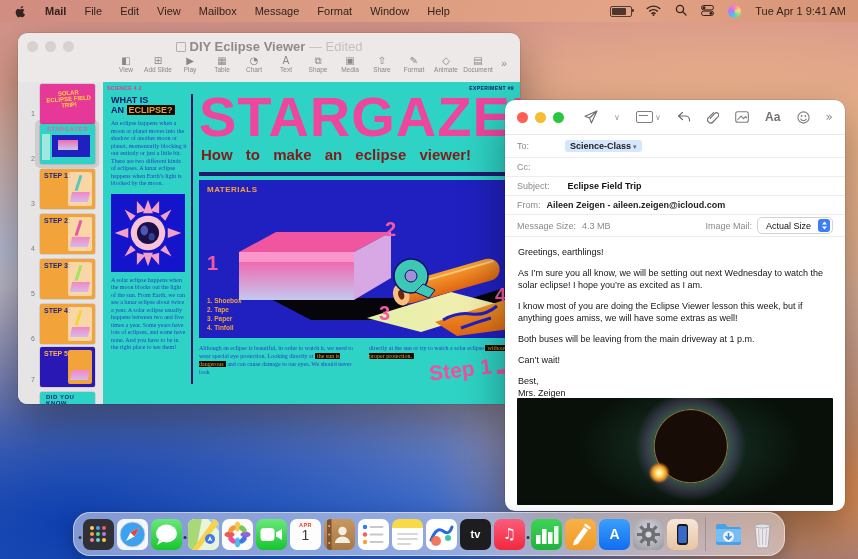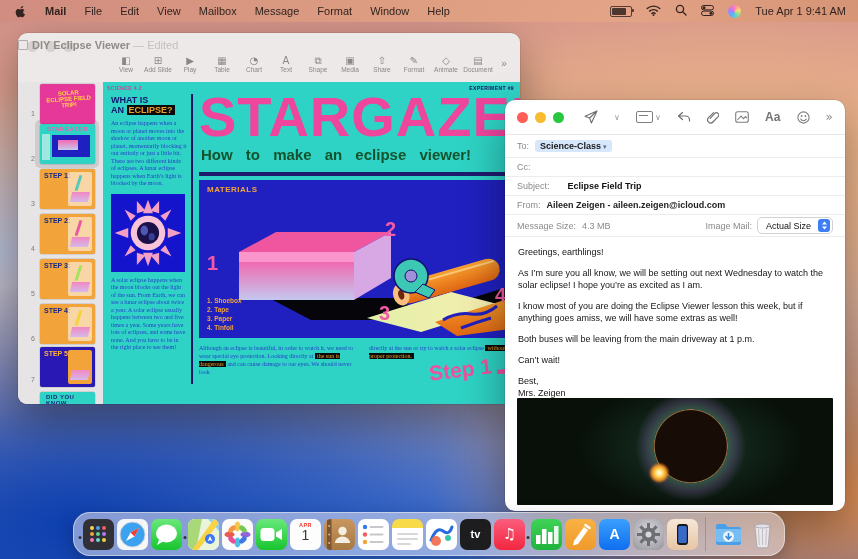--- a/index.html
+++ b/index.html
@@ -28,21 +28,21 @@
   .siri-dot{width:13px;height:13px;border-radius:50%;background:conic-gradient(#ff7ab8,#ffd76a,#6ee0a8,#5ab0ff,#b07aff,#ff7ab8);}
   .clock{font-size:11px;}
   
   .window{position:absolute;border-radius:9px;overflow:hidden;box-shadow:0 18px 45px rgba(0,0,0,.38),0 0 0 0.5px rgba(0,0,0,.15);}
   .tl{width:11px;height:11px;border-radius:50%;display:inline-block;}
   
   #keynote{left:18px;top:33px;width:502px;height:371px;background:#ece9e8;z-index:10;}
   .kn-titlebar{height:22px;display:flex;align-items:center;padding:0 9px;position:relative;}
   .kn-tls{display:flex;gap:7px;margin-top:4px;}
   .kn-tls .tl{background:#d7d2cf;}
-  .kn-title{position:absolute;left:0;right:0;top:6px;text-align:left;font-size:11px;color:#8f8b89;font-weight:bold;}
+  .kn-title{position:absolute;left:0;right:0;top:6px;text-align:center;font-size:13px;color:#8f8b89;font-weight:bold;}
   .kn-title .doc-ic{display:inline-block;width:8px;height:8px;border:1px solid #b2aeac;border-radius:1px;margin-right:4px;vertical-align:-1px;}
   .kn-title .edited{font-weight:normal;color:#c4c0be;}
   .kn-toolbar{height:28px;display:flex;align-items:flex-start;padding:0 6px 0 92px;}
   .kn-tool{flex:1;display:flex;flex-direction:column;align-items:center;gap:0px;color:#7d7a78;}
   .kn-tool .glyph{font-family:"DejaVu Sans",sans-serif;font-size:10px;line-height:11px;color:#8a8785;}
   .kn-tool .lbl{font-size:6.5px;color:#8a8785;white-space:nowrap;}
   .kn-ovf{width:20px;text-align:center;color:#8a8785;font-size:10px;padding-top:3px;}
   .kn-content{position:absolute;left:0;top:49px;right:0;bottom:0;display:flex;}
   .kn-sidebar{width:85px;background:#e7e4e5;position:relative;flex:none;}
   .sel-bg{position:absolute;left:17px;top:38px;width:64px;height:48px;background:#cfcccd;border-radius:5px;}
@@ -68,21 +68,21 @@
   .sci{position:absolute;left:4px;top:3px;font-family:"Liberation Sans",sans-serif;font-weight:bold;font-size:5px;color:#e8368f;letter-spacing:.4px;}
   .exp{position:absolute;right:6px;top:3px;font-family:"Liberation Sans",sans-serif;font-weight:bold;font-size:5px;color:#1b1464;letter-spacing:.4px;}
   .leftcol{position:absolute;left:8px;top:13px;width:76px;}
   .wh-head{font-family:"Liberation Sans",sans-serif;font-weight:bold;font-size:9px;line-height:10px;color:#14166e;}
   .hl-black{background:#0a0a0a;color:#f0a028;padding:0 2px;}
   .kpara{font-size:6px;line-height:7.5px;color:#2741c8;margin-top:5px;}
   .sunimg{margin-top:6px;width:74px;height:78px;background:#1414cc;}
   .divider{position:absolute;left:88px;top:12px;width:2px;height:290px;background:#1b1464;}
   .mainarea{position:absolute;left:94px;top:0;right:0;bottom:0;}
   .stargazer{position:absolute;left:2px;top:2px;font-family:"Liberation Sans",sans-serif;font-weight:bold;font-size:56px;letter-spacing:1px;color:#ee459d;white-space:nowrap;}
-  .howto{position:absolute;left:4px;top:64px;font-family:"Liberation Sans",sans-serif;font-weight:bold;font-size:15px;color:#14532d;word-spacing:9px;white-space:nowrap;}
+  .howto{position:absolute;left:4px;top:64px;font-family:"Liberation Sans",sans-serif;font-weight:bold;font-size:15px;color:#7f1d1d;word-spacing:9px;white-space:nowrap;}
   .navybar{position:absolute;left:2px;top:90px;width:318px;height:4px;background:#201a6e;}
   .materials{position:absolute;left:2px;top:98px;width:316px;height:158px;background:#2020c0;}
   .mat-head{position:absolute;left:8px;top:5px;font-family:"Liberation Sans",sans-serif;font-weight:bold;font-size:8px;color:#f2a43a;letter-spacing:.5px;}
   .mat-list{position:absolute;left:8px;bottom:6px;font-family:"Liberation Sans",sans-serif;font-weight:bold;font-size:6.5px;line-height:9px;color:#f2a43a;}
   .mat-num{position:absolute;font-family:"Liberation Sans",sans-serif;font-weight:bold;font-size:20px;color:#f25aa8;}
   .caution{position:absolute;top:262px;font-size:6px;line-height:8px;color:#2741c8;}
   .c-left{left:2px;width:160px;}
   .c-right{left:172px;width:150px;}
   .step-call{position:absolute;left:232px;top:276px;font-family:"Liberation Sans",sans-serif;font-weight:bold;font-size:21px;color:#f0509e;transform:rotate(-7deg);}
   .step-arrow{position:absolute;left:300px;top:282px;width:34px;height:10px;}
@@ -93,21 +93,21 @@
   .tl-red{background:#ff5d55;}.tl-yel{background:#f7bc2f;}.tl-grn{background:#29c73f;}
   .m-tools{flex:1;display:flex;align-items:center;justify-content:space-between;margin-left:20px;color:#7e7e7e;}
   .mt{display:inline-flex;align-items:center;gap:2px;font-size:11px;color:#7e7e7e;}
   .mt svg{display:block;}
   .chevg{font-family:"DejaVu Sans",sans-serif;font-size:8px;color:#9a9a9a;}
   .hdrbox{display:inline-block;width:15px;height:10px;border:1.2px solid #7e7e7e;border-radius:2px;
     background:linear-gradient(#7e7e7e,#7e7e7e) 2px 3px/9px 1px no-repeat;}
   .aa{font-size:12px;font-weight:bold;color:#737373;}
   .ovf{font-size:12px;color:#8c8c8c;font-family:"DejaVu Sans",sans-serif;}
   .m-field{display:flex;align-items:center;padding:0 12px;border-bottom:1px solid #ececec;font-size:9px;color:#8a8a8a;}
-  .f-to{height:22px;}.f-cc{height:18px;}.f-sub{height:18px;}.f-from{height:18px;}.f-size{height:21px;}
+  .f-to{height:22px;gap:30px;}.f-cc{height:18px;}.f-sub{height:18px;}.f-from{height:18px;}.f-size{height:21px;}
   .f-label{margin-right:6px;white-space:nowrap;}
   .token{background:#d6e6fb;color:#1a1a1a;border-radius:3px;padding:1px 5px;font-size:9px;font-weight:bold;}
   .token .car{font-family:"DejaVu Sans",sans-serif;font-size:7px;color:#5b6b80;margin-left:2px;}
   .f-val{color:#111;font-weight:bold;font-size:9px;padding-left:12px;}
   .f-val-n{color:#222;font-weight:bold;font-size:9px;}
   .imgsize{margin-left:auto;display:flex;align-items:center;gap:5px;}
   .selectbox{display:flex;align-items:center;border:1px solid #d2d2d2;border-radius:5px;background:#fff;padding:1px 2px 1px 8px;gap:7px;}
   .selectbox .sv{font-size:9px;color:#111;font-weight:normal;}
   .stepper{width:12px;height:13px;background:#3d7df5;border-radius:3px;display:flex;align-items:center;justify-content:center;}
   .m-body{padding:9px 13px 0 13px;font-size:9px;line-height:12px;color:#151515;}

